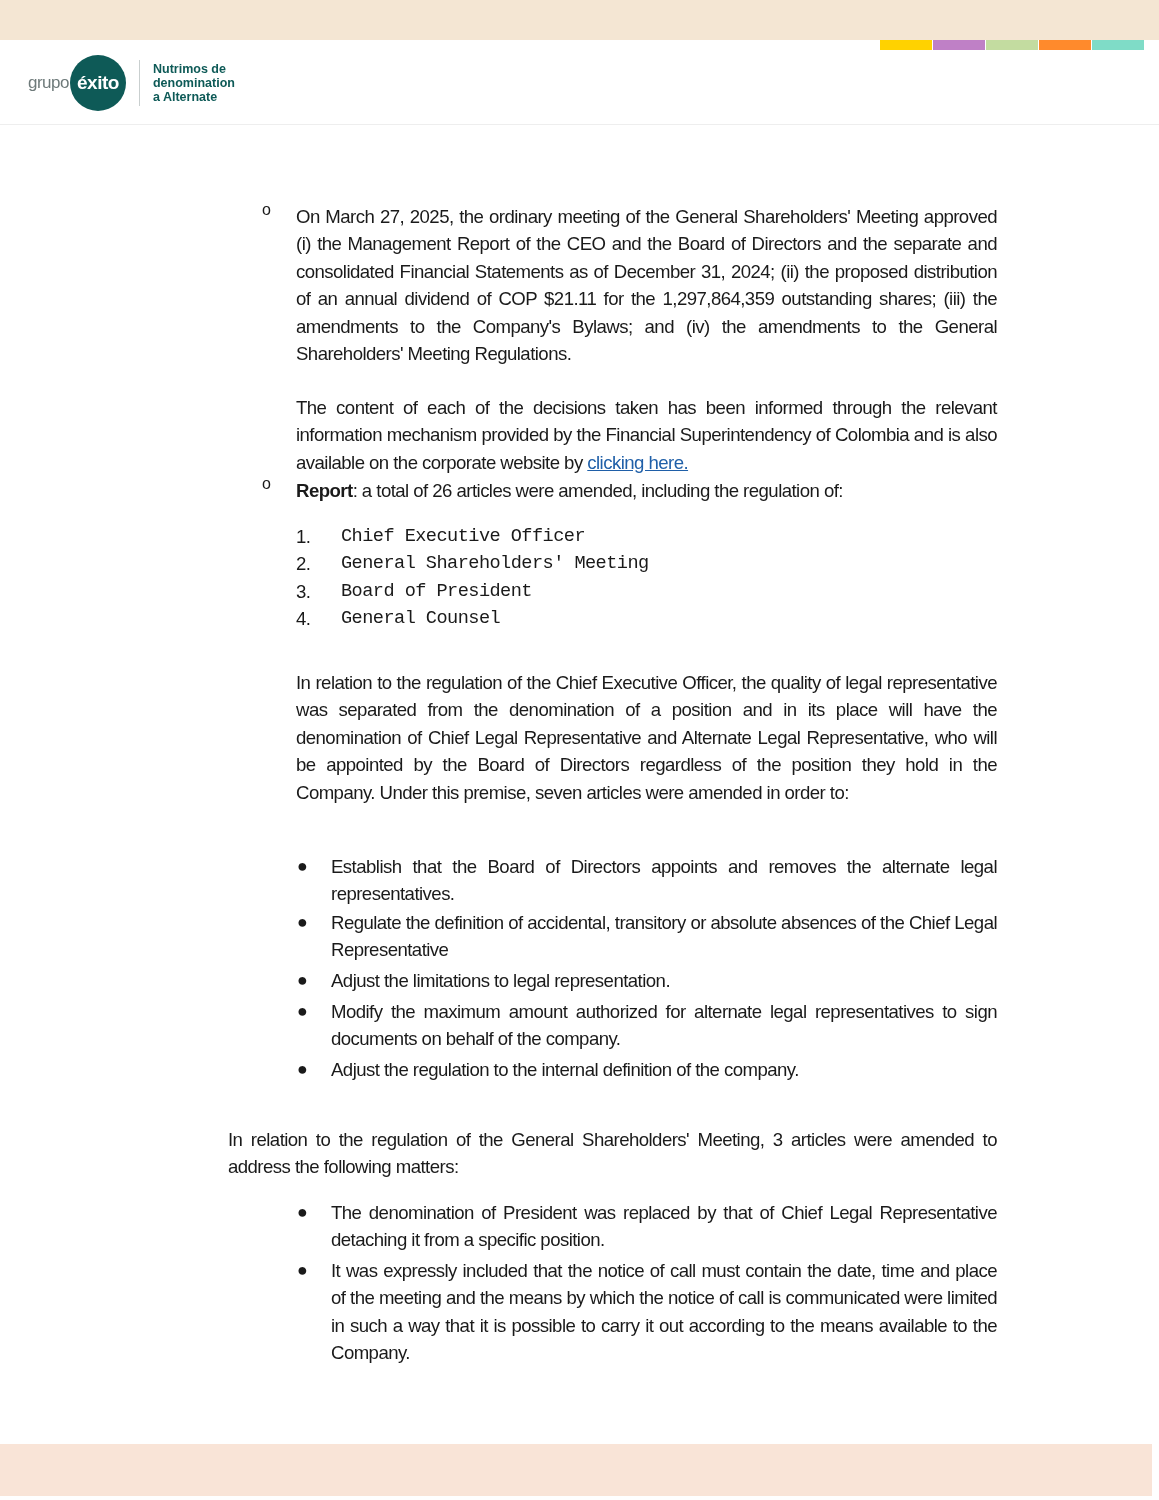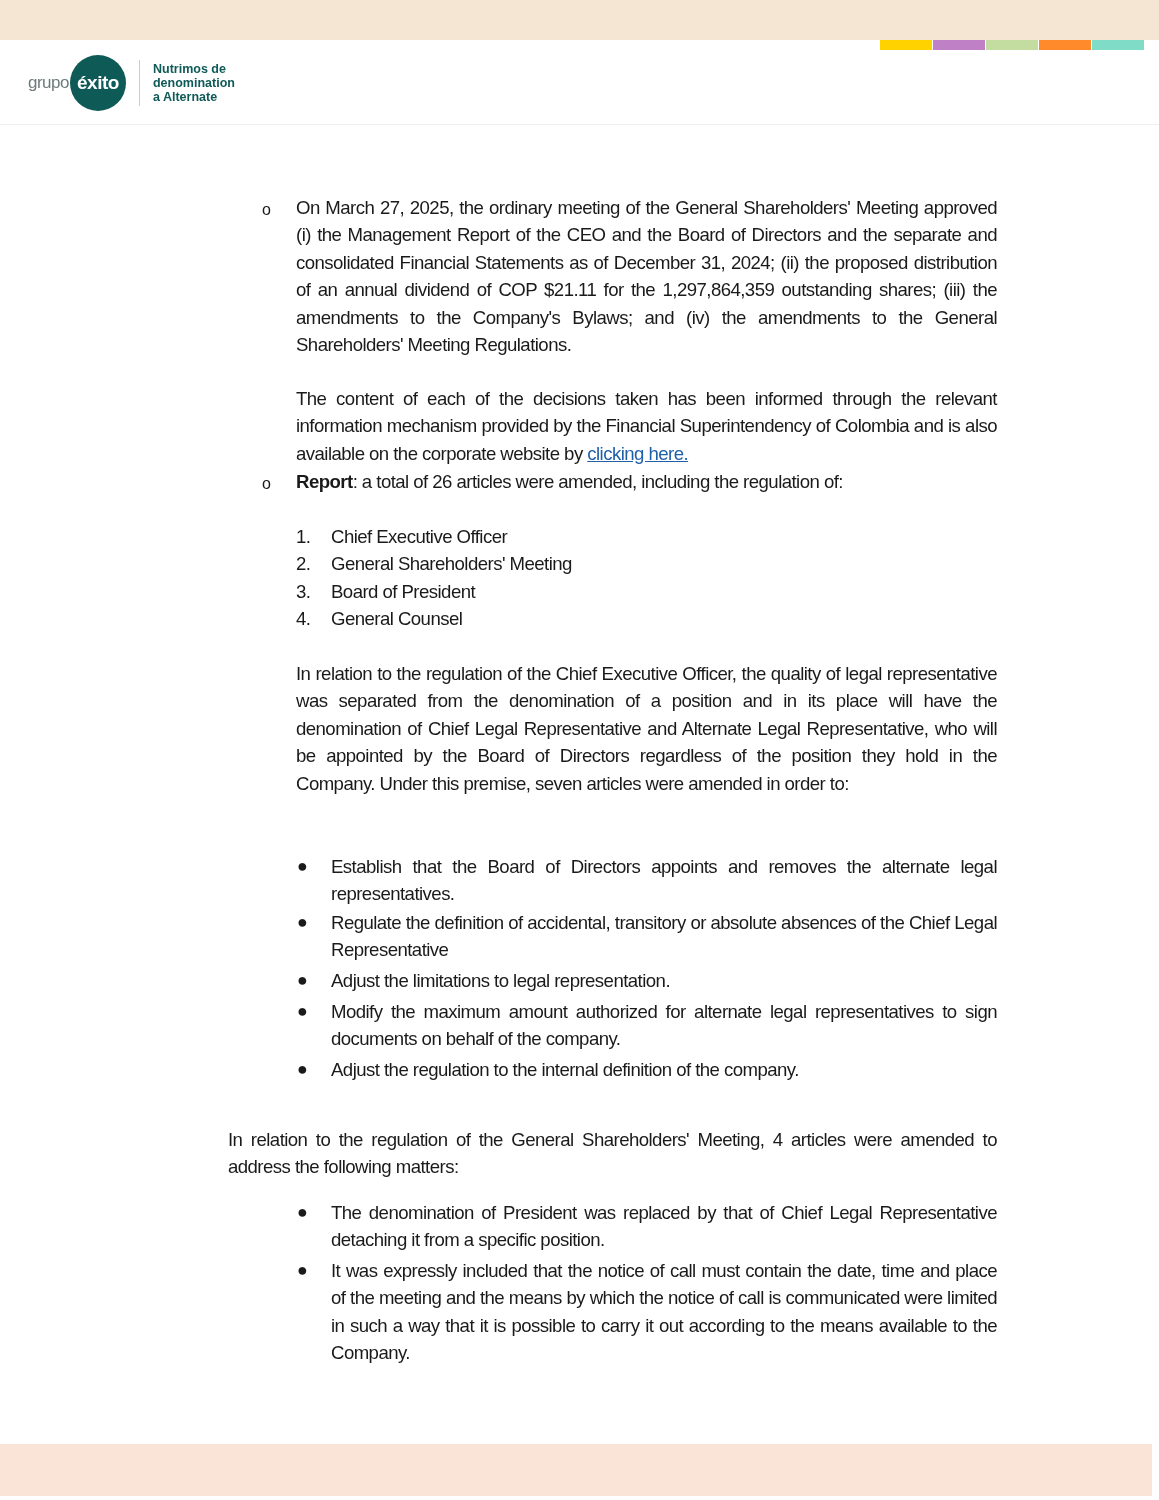--- a/index.html
+++ b/index.html
@@ -12,24 +12,24 @@
     .logo { position: absolute; left: 28px; top: 54px; height: 58px; display: flex; align-items: center; }
     .logo-grupo { font-size: 17px; color: #6e7a7a; letter-spacing: -0.5px; margin-right: 1px; }
     .logo-circle { width: 56px; height: 56px; border-radius: 50%; background: #0e5a57; color: #fff;
                    display: flex; align-items: center; justify-content: center;
                    font-weight: bold; font-size: 19px; letter-spacing: -0.5px; }
     .logo-divider { width: 1px; height: 46px; background: #c9cfcf; margin: 0 13px; }
     .logo-tagline { font-size: 12.5px; line-height: 14px; color: #0e5a57; font-weight: bold; }
 
     .doc { position: absolute; left: 0; top: 0; width: 1159px; font-size: 18.6px; line-height: 27.4px;
            font-family: "Liberation Sans Narrow", "Liberation Sans", sans-serif; }
-    .block { position: absolute; left: 296px; width: 701px; text-align: justify; }
+    .block { position: absolute; left: 296px; width: 701px; text-align: justify; margin-top: 9px; }
     .bullet-o { position: absolute; left: 262px; font-size: 16px; }
     .num { position: absolute; left: 296px; }
-    .num-text { position: absolute; left: 331px; }
+    .num-text { position: absolute; left: 341px; font-family: Liberation Mono, monospace; }
     .dot { position: absolute; left: 297px; font-size: 18px; }
     .sub-block { position: absolute; left: 331px; width: 666px; text-align: justify; }
     .full-block { position: absolute; left: 228px; width: 769px; text-align: justify; }
     a.link { color: #1f5fa8; text-decoration: underline; }
     b { font-weight: bold; }
     .bottom-band { position: absolute; left: 0; top: 1444px; width: 1152px; height: 52px; background: #f9e4d7; }
     
     .tight { letter-spacing: -0.55px; word-spacing: 0px; }
   </style>
 </head>
@@ -87,21 +87,21 @@
   <div class="sub-block" style="top:853px">Establish that the Board of Directors appoints and removes the alternate legal representatives.</div>
   <span class="dot" style="top:909px">●</span>
   <div class="sub-block" style="top:909px">Regulate the definition of accidental, transitory or absolute absences of the Chief Legal Representative</div>
   <span class="dot" style="top:967px">●</span>
   <div class="sub-block" style="top:967px">Adjust the limitations to legal representation.</div>
   <span class="dot" style="top:998px">●</span>
   <div class="sub-block" style="top:998px">Modify the maximum amount authorized for alternate legal representatives to sign documents on behalf of the company.</div>
   <span class="dot" style="top:1056px">●</span>
   <div class="sub-block" style="top:1056px">Adjust the regulation to the internal definition of the company.</div>
 
-  <div class="full-block" style="top:1126px">In relation to the regulation of the General Shareholders' Meeting, 4 articles were amended to address the following matters:</div>
+  <div class="full-block" style="top:1126px">In relation to the regulation of the General Shareholders' Meeting, 3 articles were amended to address the following matters:</div>
 
   <span class="dot" style="top:1199px">●</span>
   <div class="sub-block" style="top:1199px">The denomination of President was replaced by that of Chief Legal Representative detaching it from a specific position.</div>
   <span class="dot" style="top:1257px">●</span>
   <div class="sub-block" style="top:1257px">It was expressly included that the notice of call must contain the date, time and place of the meeting and the means by which the notice of call is communicated were limited in such a way that it is possible to carry it out according to the means available to the Company.</div>
 </div>
 
 <div class="bottom-band"></div>
 
 </body></html>

